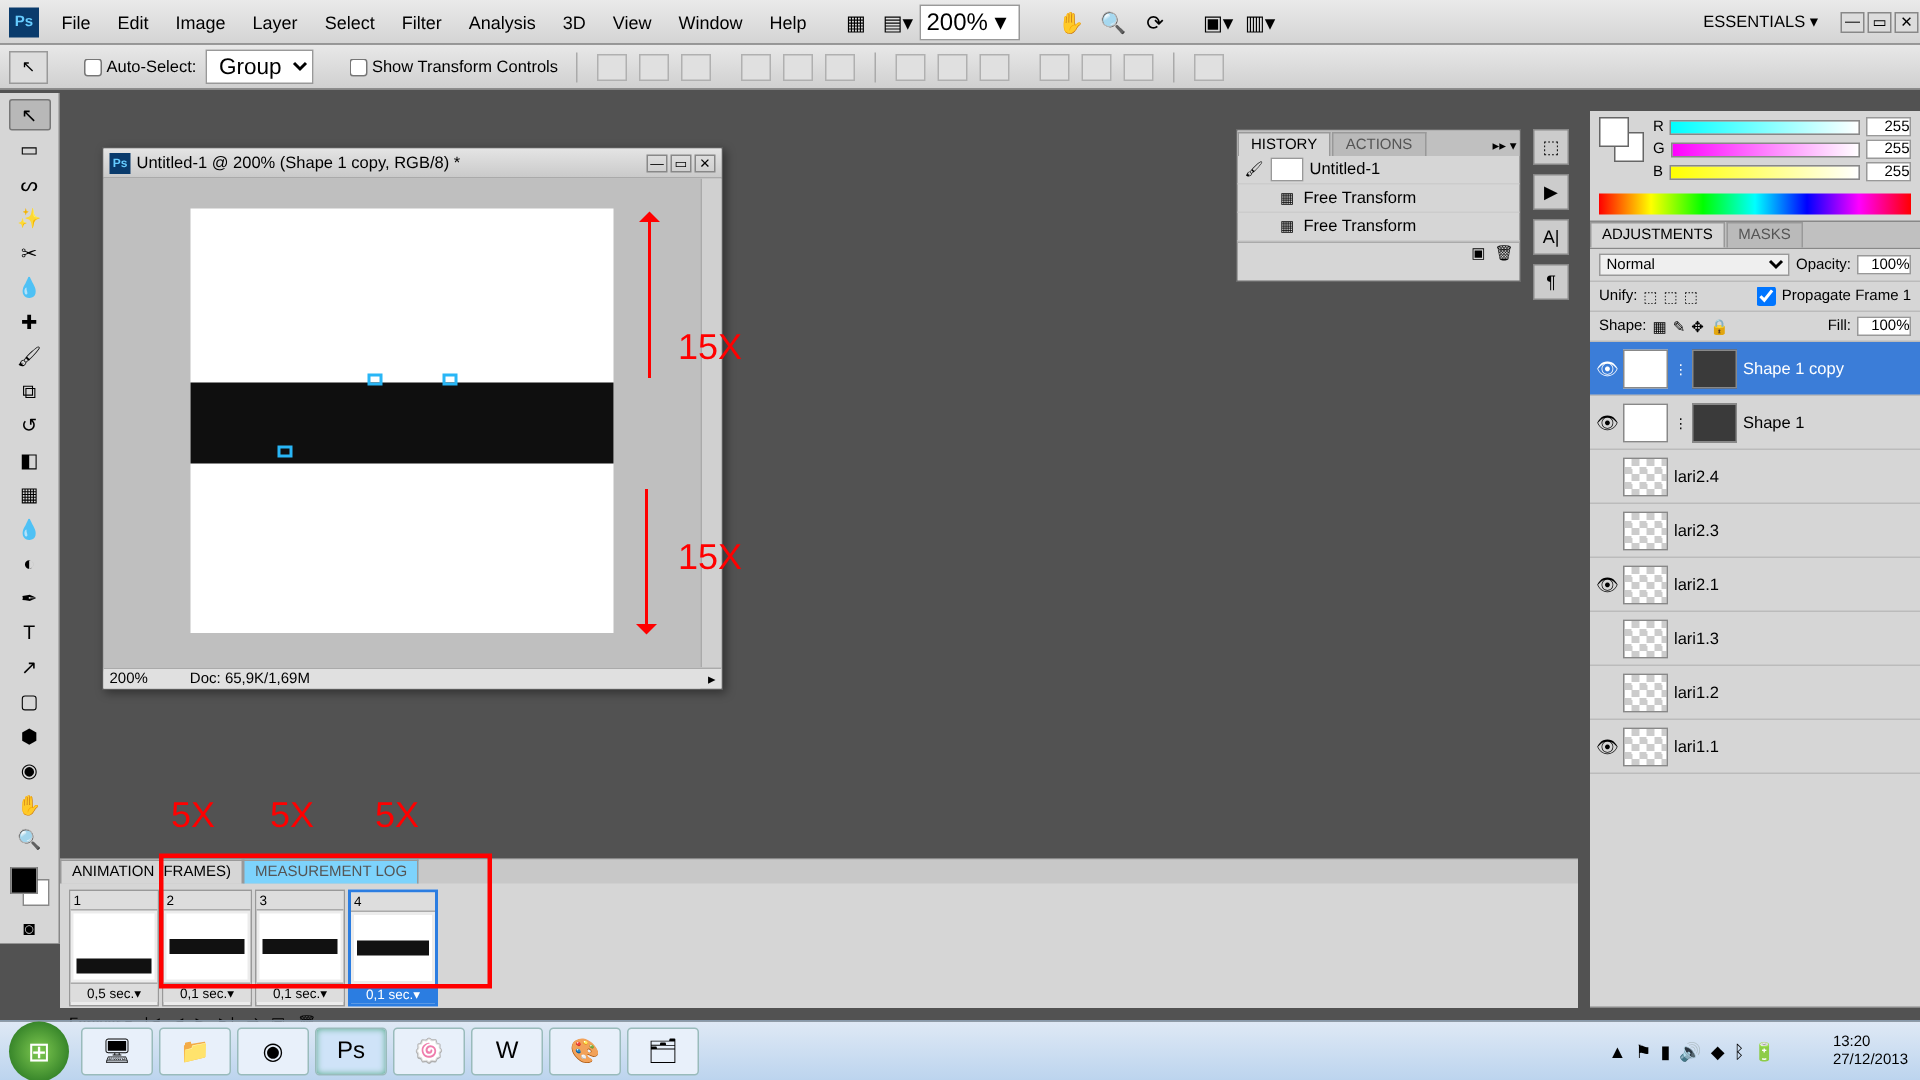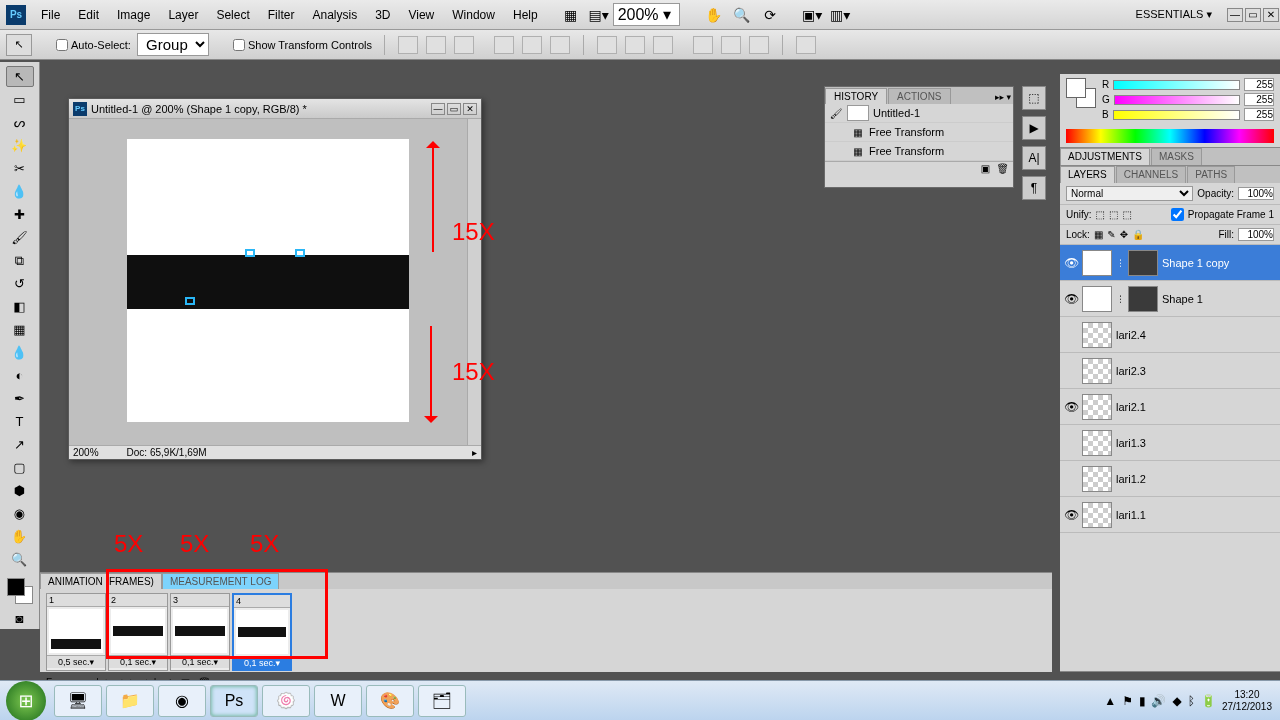--- a/index.html
+++ b/index.html
@@ -114,21 +114,21 @@
 .anim-bottom{display:flex;height:14px;font-size:10px;align-items:center;padding:0 6px;gap:8px;}
 .redbox{position:absolute;border:3px solid #f00;pointer-events:none;}
 
 
 .taskbar { position:absolute; left:0; right:0; bottom:0; height:40px; background:linear-gradient(#dfe9f5,#bcd4ee); display:flex; align-items:center; border-top:1px solid #89a;}
 .taskbar .start{width:40px;height:40px;border-radius:50%;background:radial-gradient(circle,#7ec850,#1b6b1b);display:flex;align-items:center;justify-content:center;color:#fff;font-size:18px;margin:0 6px;}
 .taskbar .tbtn{width:48px;height:32px;border:1px solid #9bb;background:#e8f0fa;margin:0 2px;display:flex;align-items:center;justify-content:center;font-size:16px;border-radius:3px;}
 .taskbar .tbtn.active{background:#cfe3f8;box-shadow:inset 0 0 4px #5a8;}
 .taskbar .spacer{flex:1;}
 .taskbar .tray{display:flex;align-items:center;gap:6px;font-size:10px;padding:0 8px;}
-.taskbar .clock{text-align:center;line-height:12px;}
+.taskbar .clock{text-align:left;line-height:12px;margin-left:32px;}
 .tray .ti{font-size:12px;}
 </style>
 </head>
 <body>
 
 <div class="menubar">
   <div class="ps-icon">Ps</div>
   <span class="menu-item">File</span>
   <span class="menu-item">Edit</span>
   <span class="menu-item">Image</span>
@@ -324,41 +324,36 @@
     </div>
 
     <div class="rpanel">
       <div class="tabs">
         <div class="tab">ADJUSTMENTS</div>
         <div class="tab inactive">MASKS</div>
       </div>
     </div>
 
     <div class="rpanel" style="flex:1;display:flex;flex-direction:column;">
-      <div class="tabs">
-        <div class="tab">LAYERS</div>
-        <div class="tab inactive">CHANNELS</div>
-        <div class="tab inactive">PATHS</div>
-      </div>
       <div class="layer-opts">
         <select><option>Normal</option></select>
         <span>Opacity:</span>
         <input type="text" value="100%" style="">
       </div>
       <div class="layer-opts">
         <span>Unify:</span>
         <span>⬚</span>
           <span>⬚</span>
           <span>⬚</span>
         <span class="spacer"></span>
         <input type="checkbox" checked="" style="">
         <span>Propagate Frame 1</span>
       </div>
       <div class="layer-opts">
-        <span>Lock:</span>
+        <span>Shape:</span>
         <span>▦</span>
           <span>✎</span>
           <span>✥</span>
           <span>🔒</span>
         <span class="spacer"></span>
         <span>Fill:</span>
         <input type="text" value="100%" style="">
       </div>
       <div class="layer-list" id="layer-list">
           <div class="layer-row selected">

